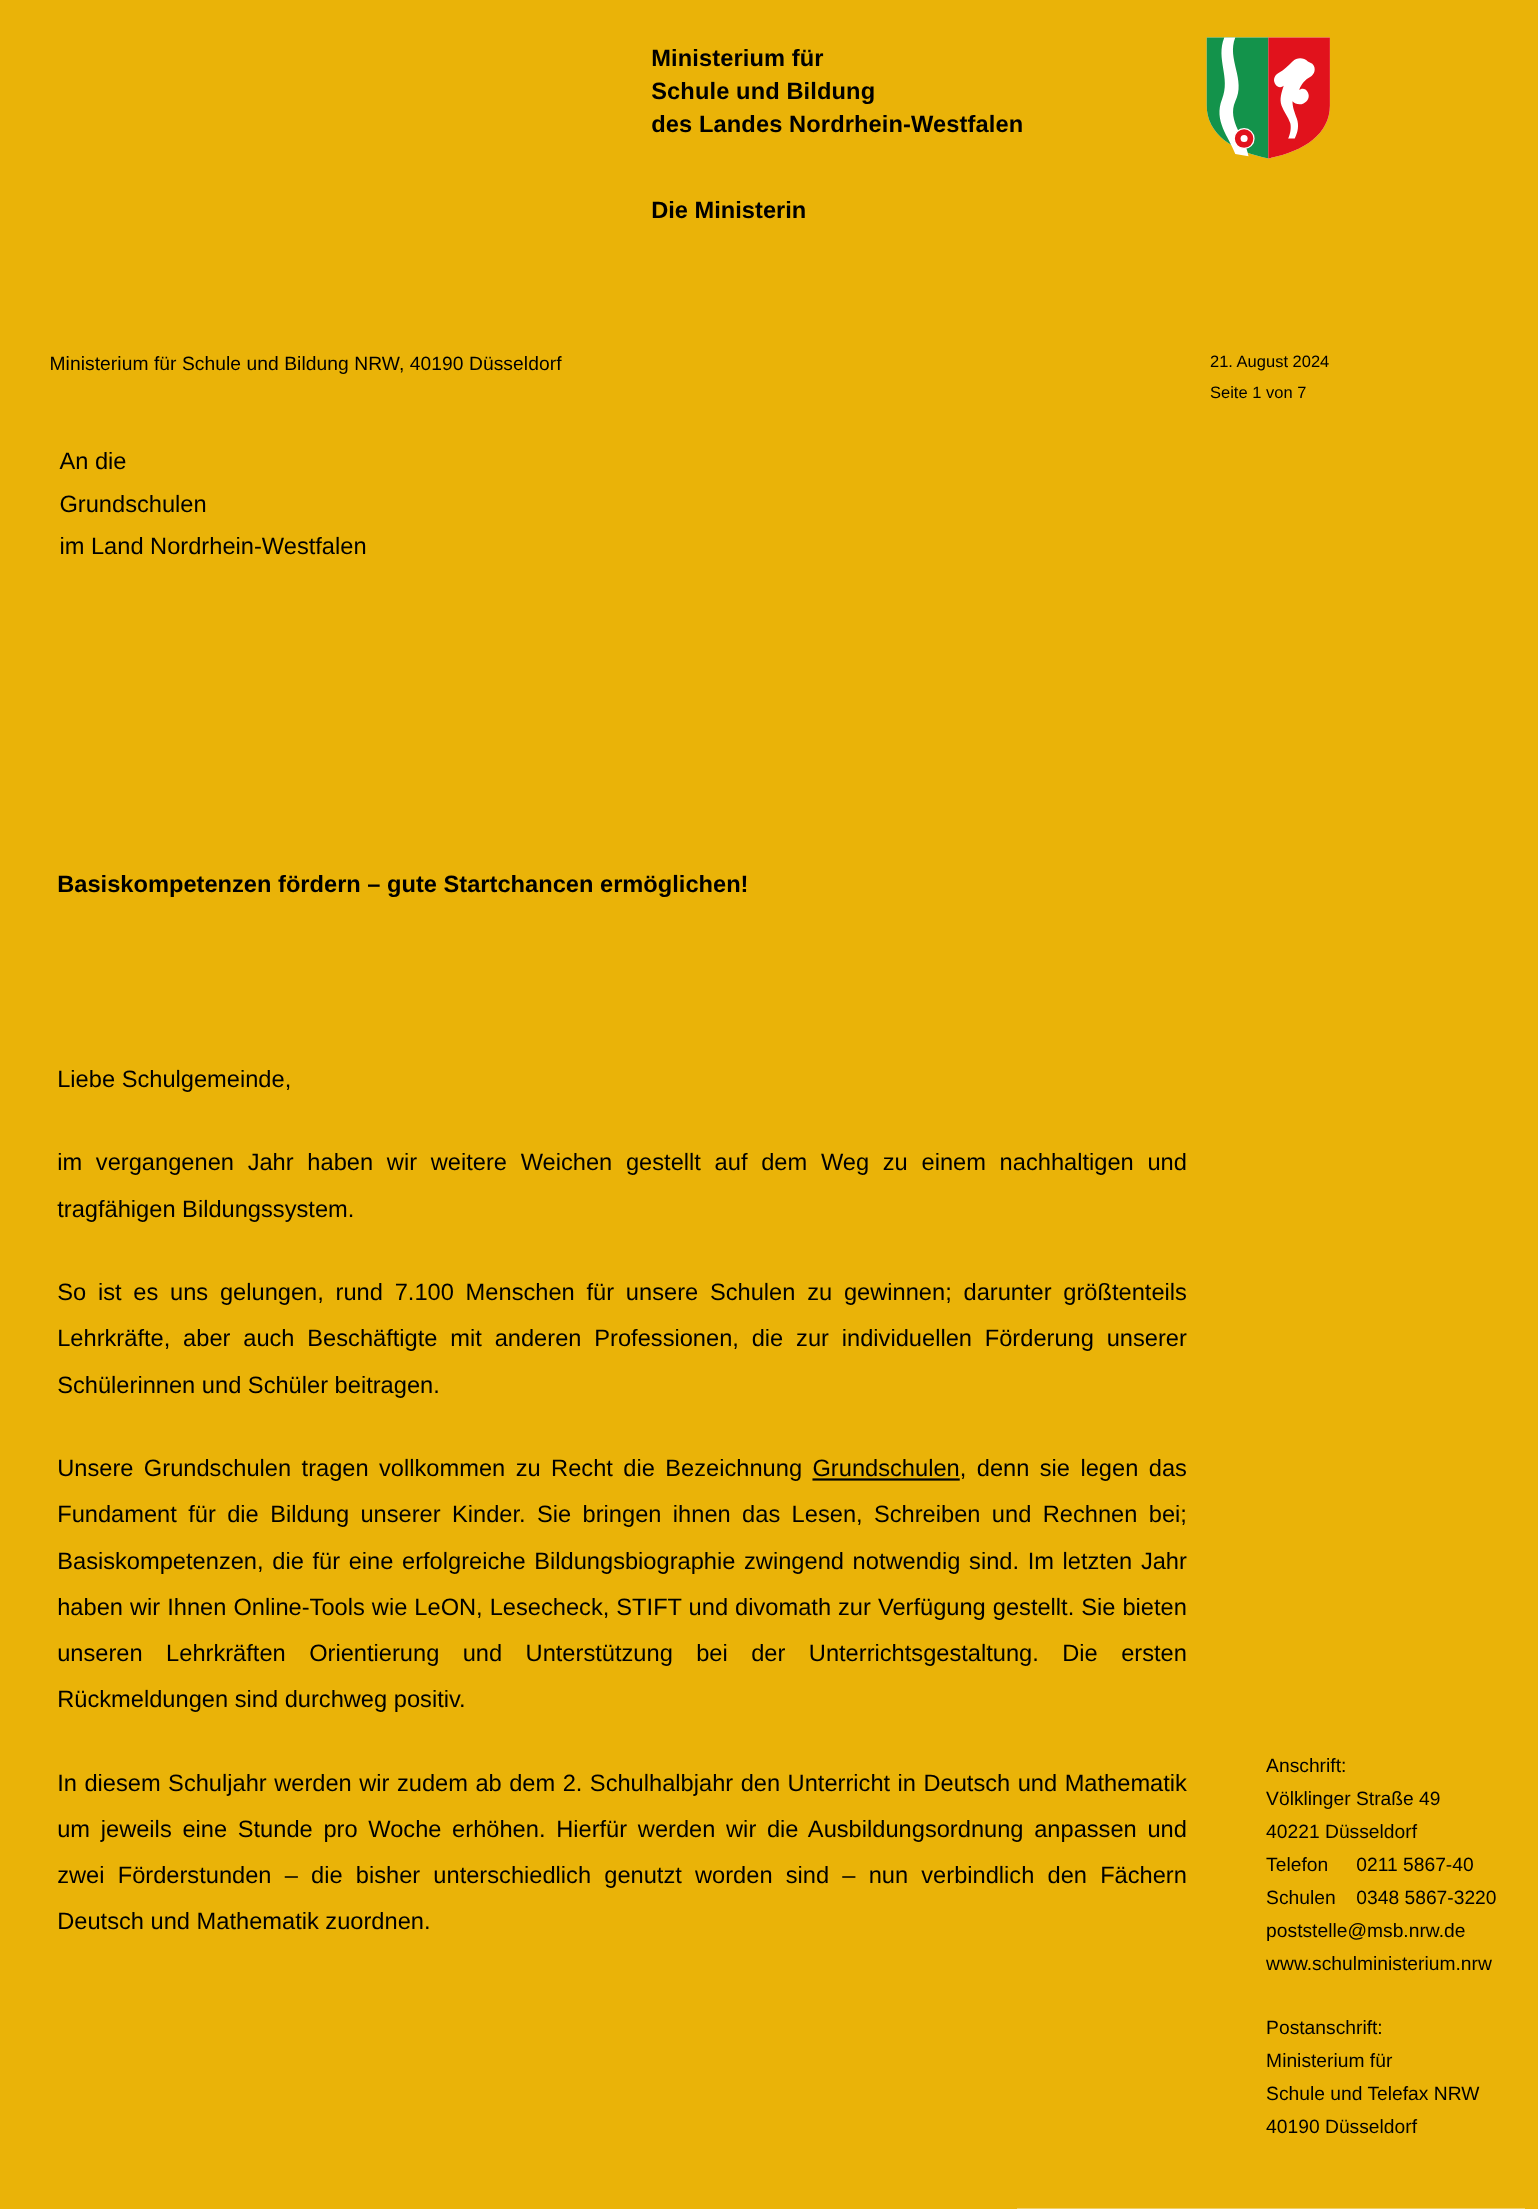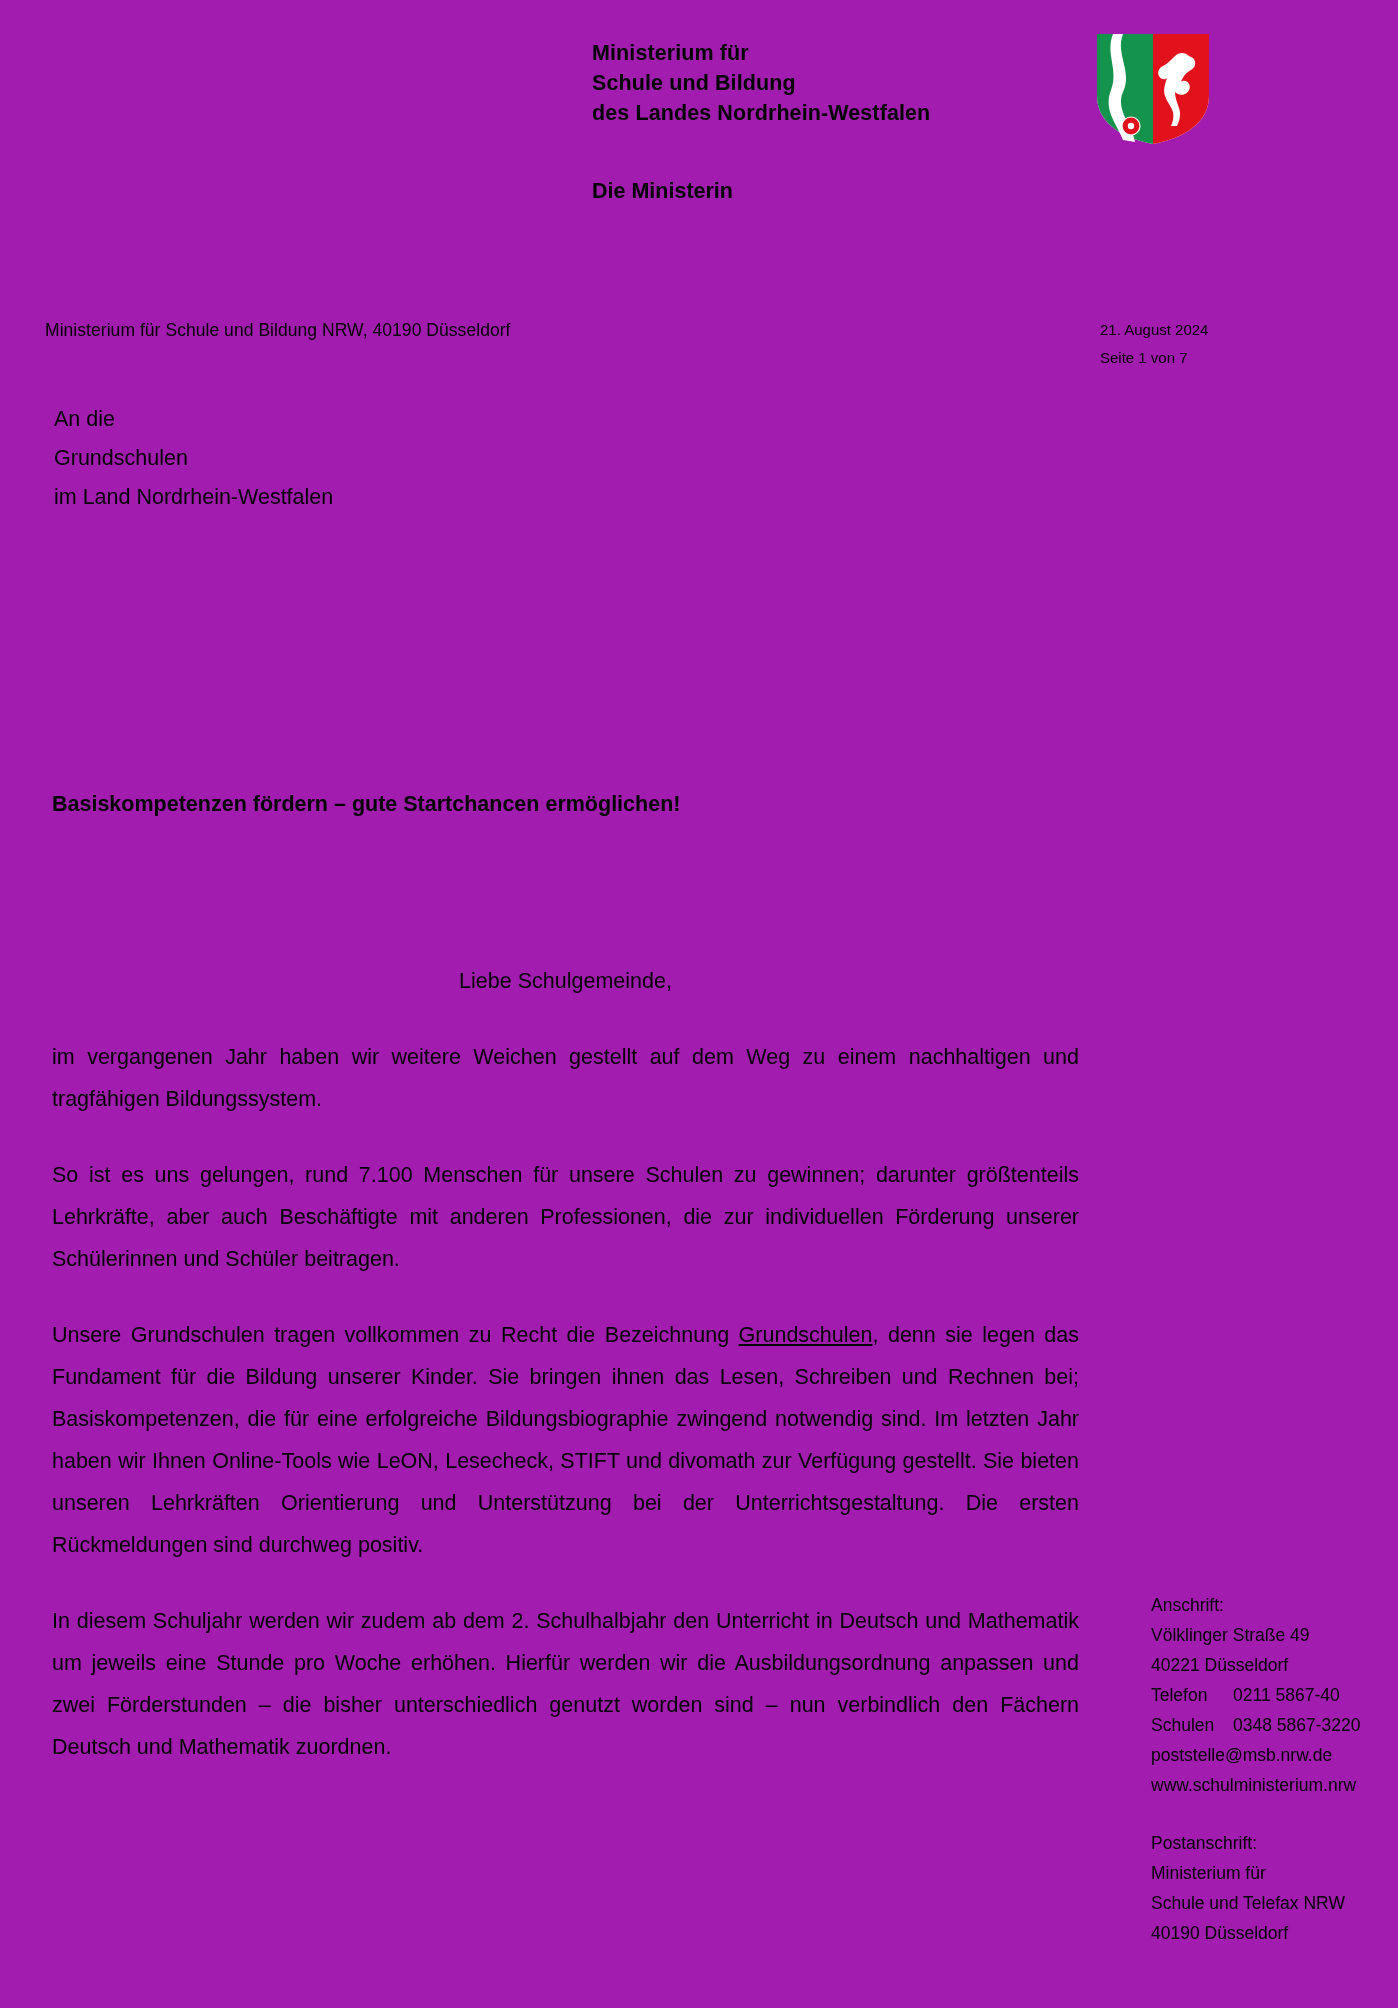--- a/index.html
+++ b/index.html
@@ -13,21 +13,21 @@
     position: relative;
     font-family: "Liberation Sans", sans-serif;
     color: #000000;
     overflow: hidden;
   }
   .page {
     position: absolute;
     left: 0; top: 0;
     width: 1398px;
     height: 2008px;
-    background: #a21caf;
+    background: #eab308;
   }
 
   
   .header-block {
     position: absolute;
     left: 592px;
     top: 38px;
     width: 520px;
   }
   .header-block .hline {
@@ -100,21 +100,21 @@
     width: 1027px;
     font-size: 21.5px;
     line-height: 42px;
   }
   .body-col p {
     margin: 0 0 34px 0;
     text-align: justify;
     text-justify: inter-word;
   }
   .body-col p.nojust {
-    text-align: center;
+    text-align: left;
   }
   .u { text-decoration: underline; }
 
   
   .contact-col {
     position: absolute;
     left: 1107px;
     top: 1590px;
     width: 260px;
     font-size: 17.5px;

